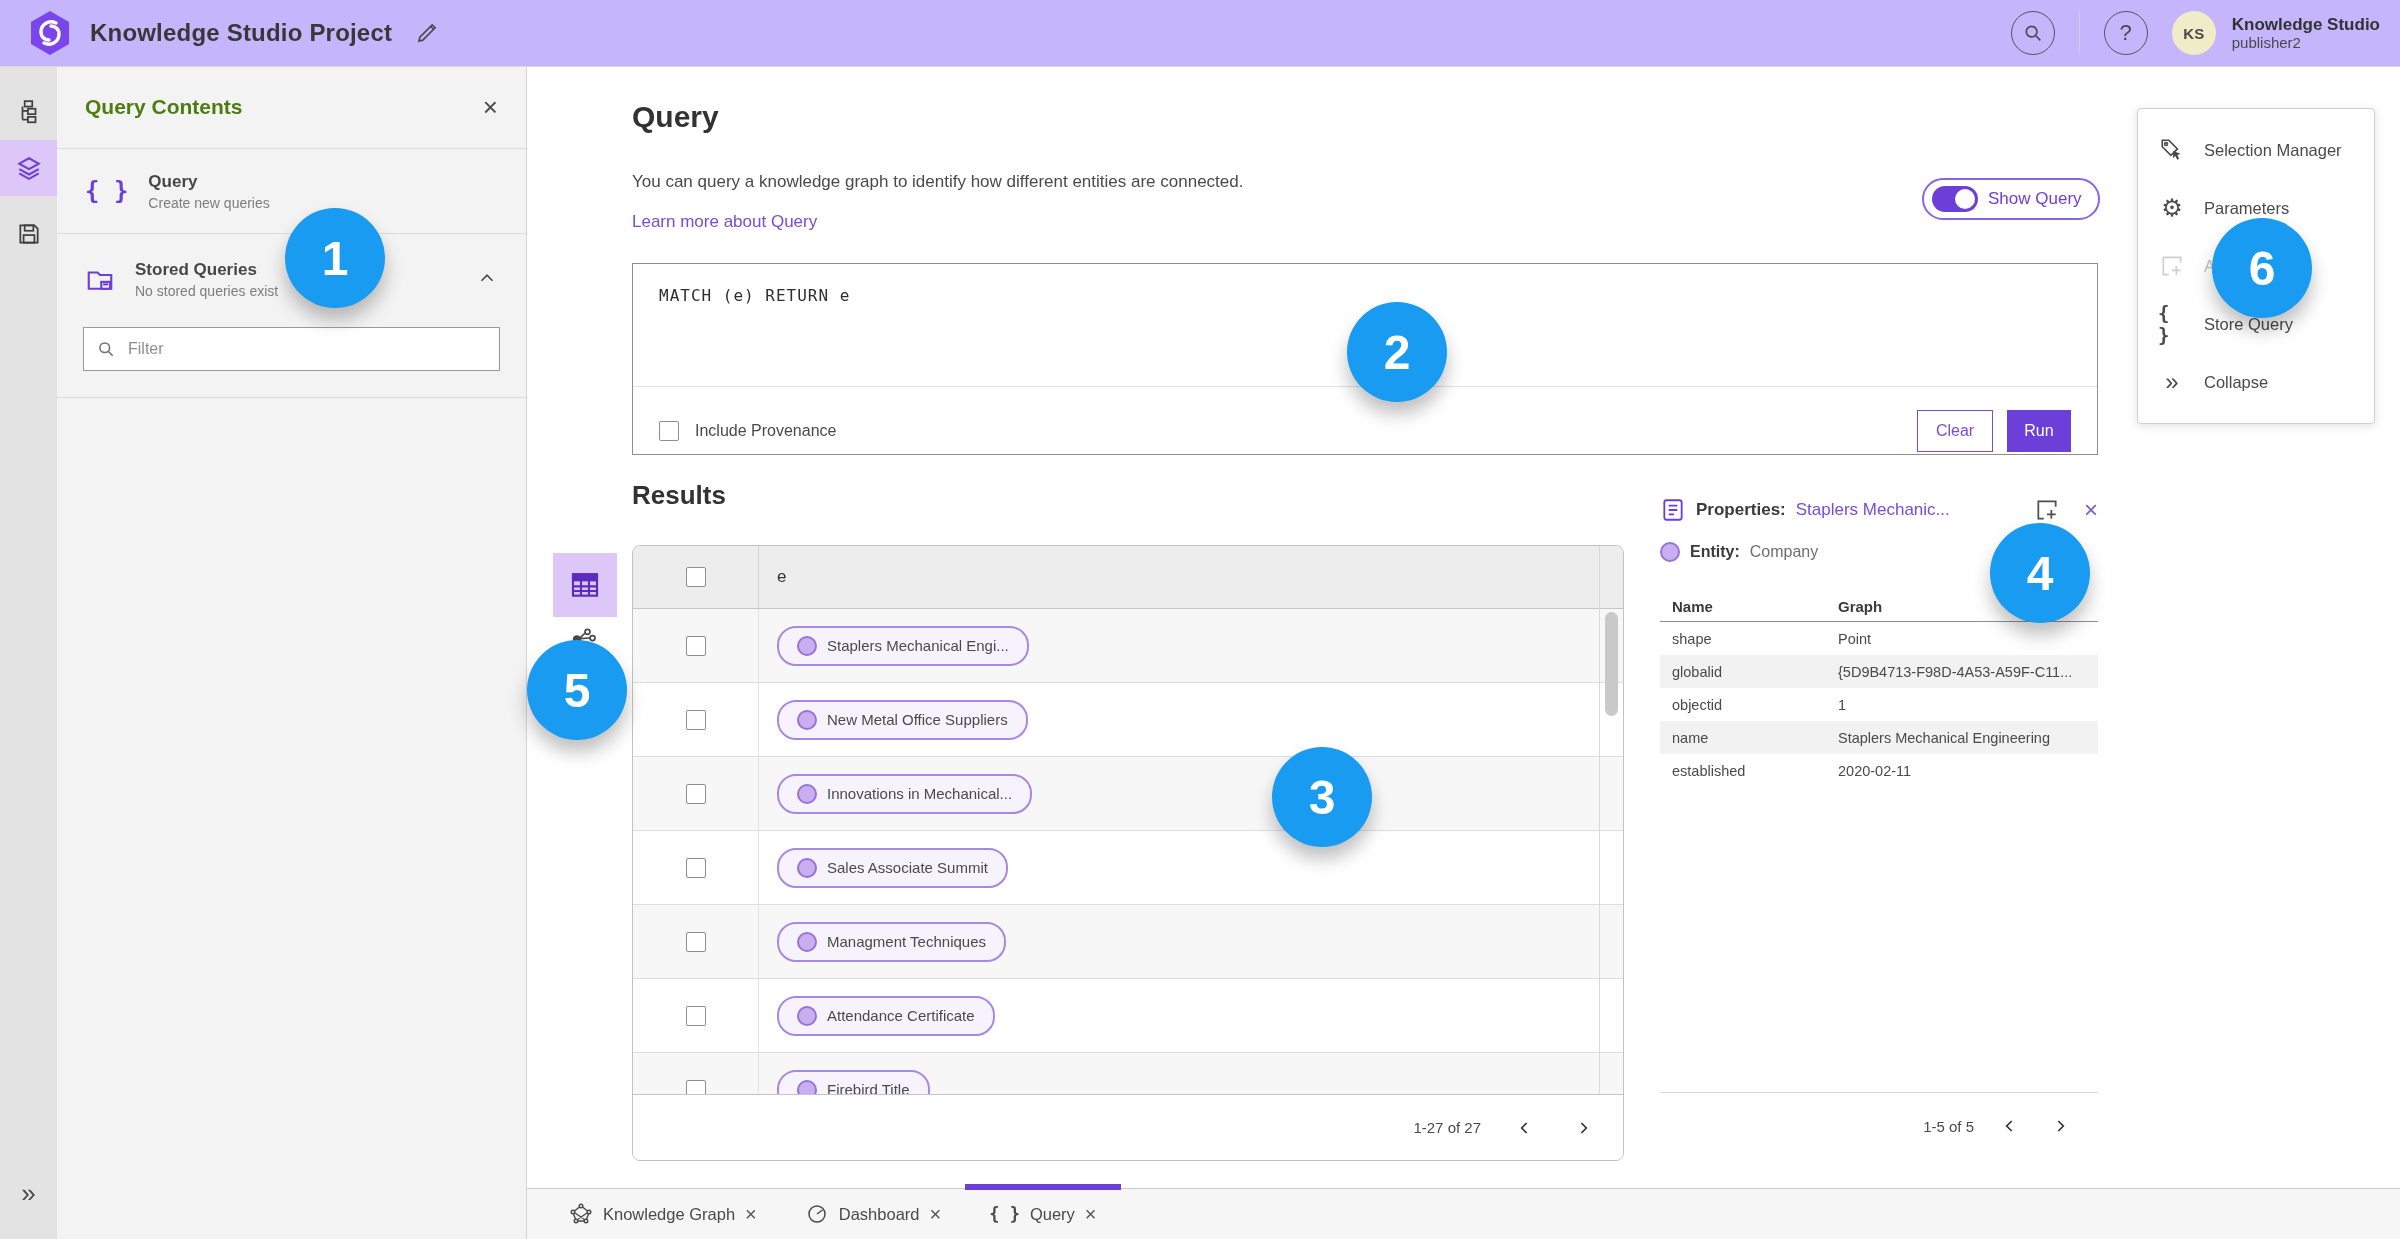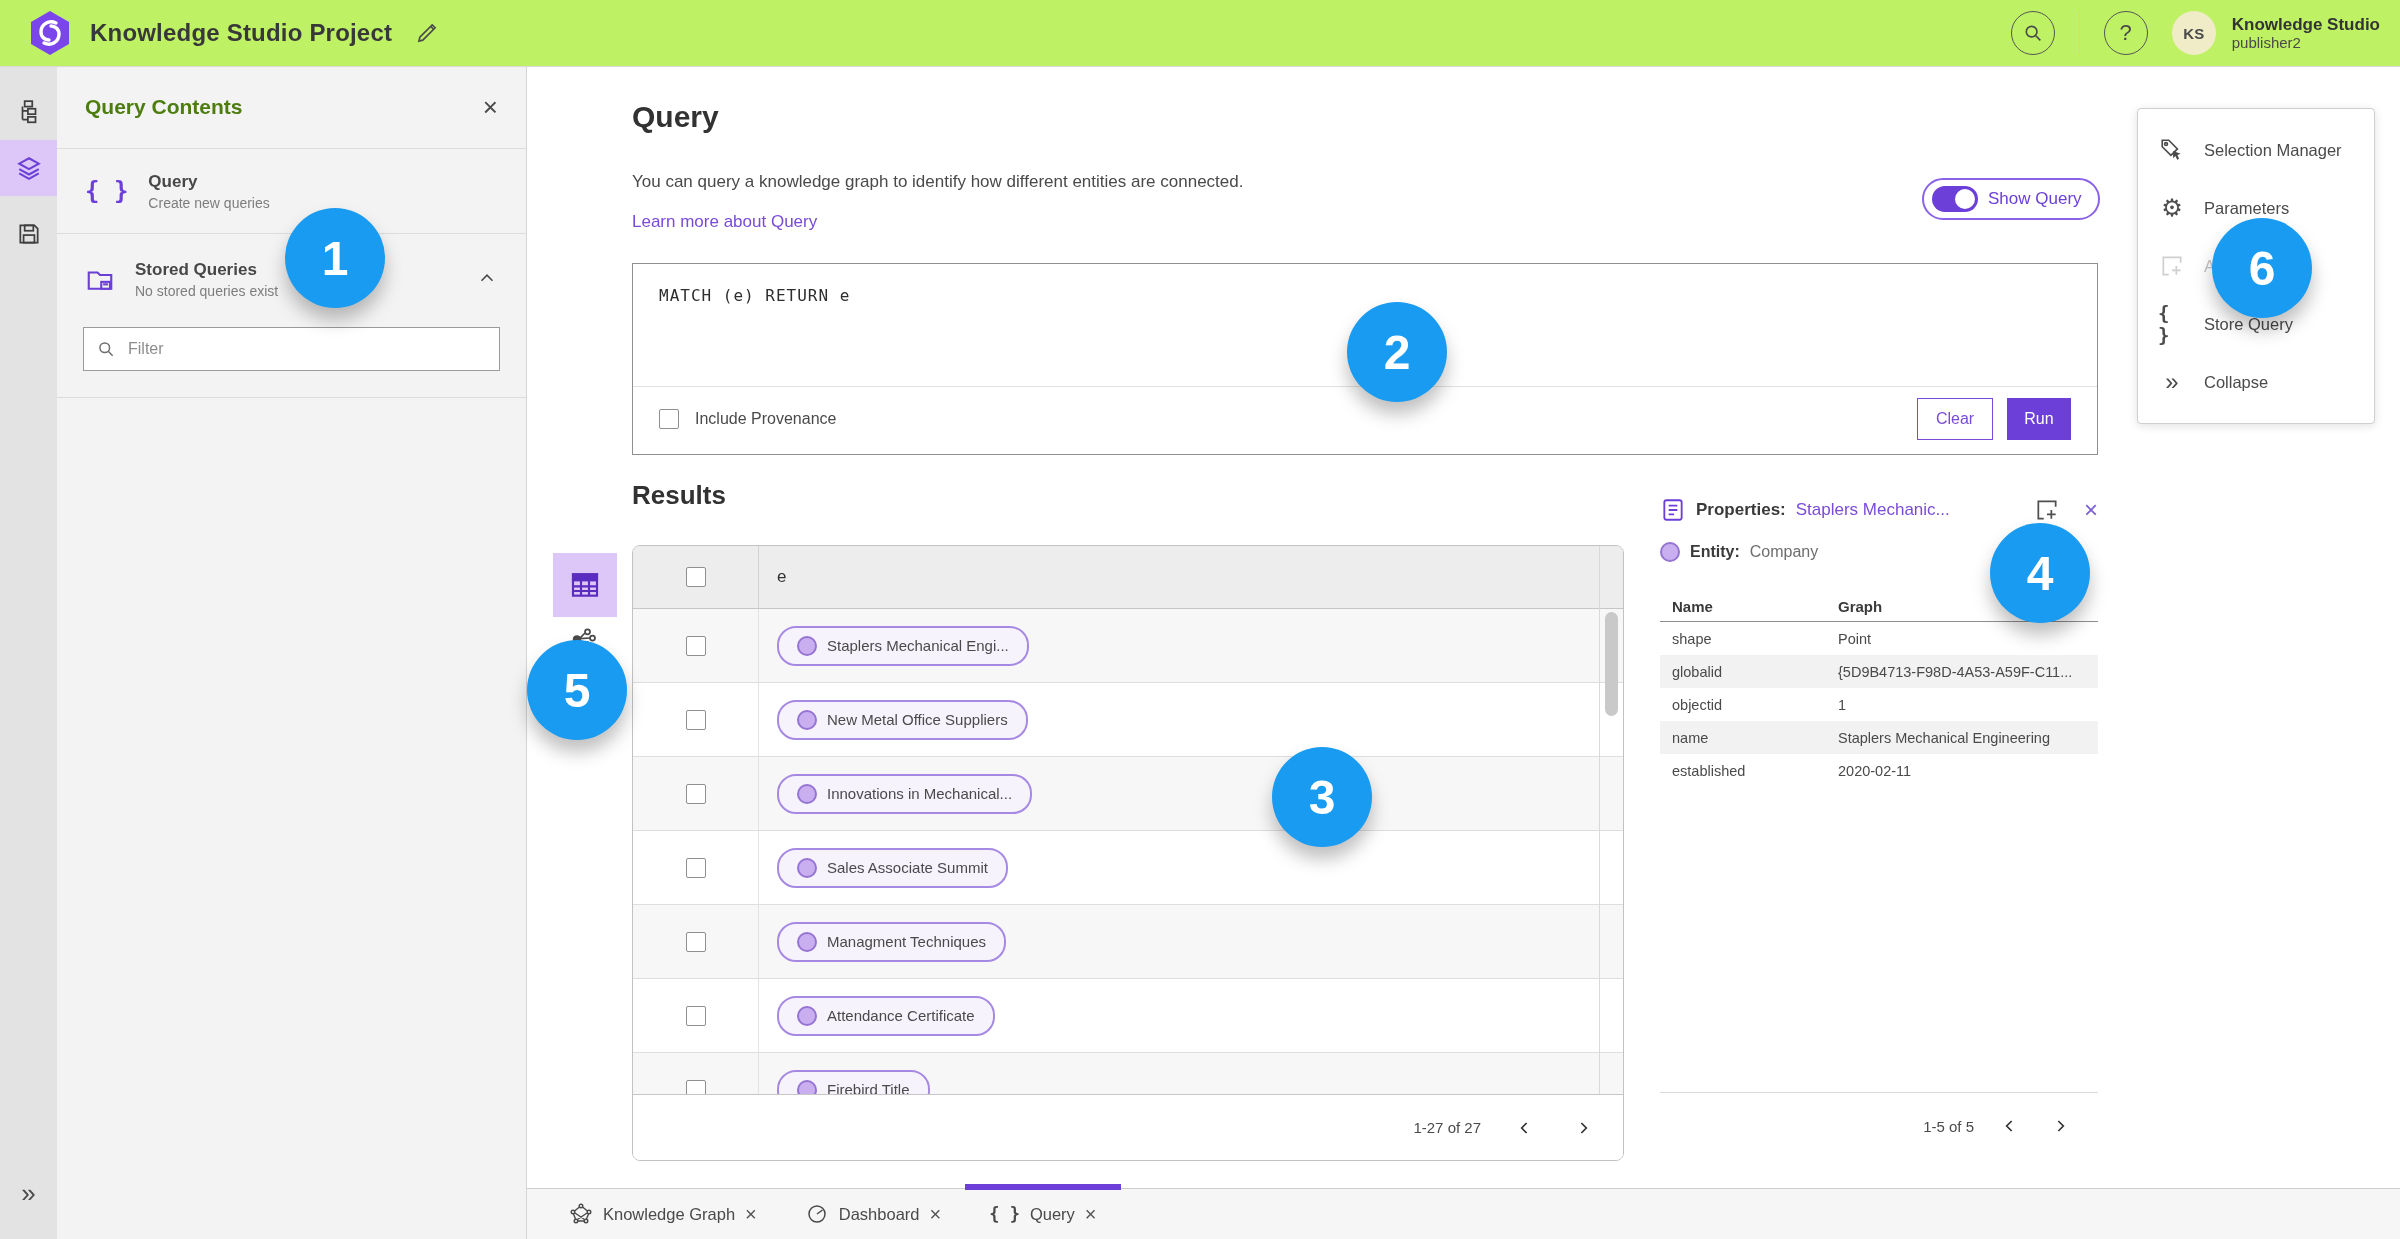--- a/index.html
+++ b/index.html
@@ -1,21 +1,21 @@
 <!DOCTYPE html>
 <html><head>
 <meta charset="utf-8">
 <style>
   html,body{margin:0;padding:0;width:2400px;height:1239px;overflow:hidden;
     font-family:"Liberation Sans","DejaVu Sans",sans-serif;background:#fff;color:#4a4a4a;}
   .abs{position:absolute;}
   #stage{position:relative;width:2400px;height:1239px;background:#fff;}
 
   
-  #topbar{left:0;top:0;width:2400px;height:66px;background:#bef264;border-bottom:1px solid #d9d9d9;
+  #topbar{left:0;top:0;width:2400px;height:66px;background:#c4b5fd;border-bottom:1px solid #d9d9d9;
     display:flex;align-items:center;z-index:5;}
   .logo{width:48px;height:48px;margin-left:26px;}
   .app-title{margin-left:16px;font-size:24px;font-weight:600;color:#383838;letter-spacing:.2px;}
   .edit-pencil{margin-left:22px;width:26px;height:26px;cursor:pointer;}
   .tb-spacer{flex:1;}
   .circle-btn{width:44px;height:44px;border:1.5px solid #565656;border-radius:50%;
     display:flex;align-items:center;justify-content:center;background:transparent;margin-right:24px;box-sizing:border-box;}
   .tb-divider{width:1px;height:44px;background:#cfcfcf;margin-right:24px;}
   .help-q{font-size:22px;color:#4a4a4a;}
   .avatar{width:44px;height:44px;border-radius:50%;background:#f0ecc8;display:flex;align-items:center;
@@ -54,21 +54,21 @@
   #q-link{left:632px;top:212px;font-size:17px;color:#7a4bd8;cursor:pointer;}
   #show-query{left:1922px;top:178px;height:42px;border:2px solid #8a63e8;border-radius:22px;
     display:flex;align-items:center;padding:0 16px 0 8px;gap:10px;background:#fff;cursor:pointer;box-sizing:border-box;}
   .sq-track{width:46px;height:26px;border-radius:13px;background:#6b3fd8;position:relative;}
   .sq-knob{position:absolute;right:3px;top:3px;width:20px;height:20px;border-radius:50%;background:#fff;}
   .sq-label{font-size:17px;color:#6b3fd8;}
 
   #editor{left:632px;top:263px;width:1466px;height:192px;border:1px solid #8f8f8f;background:#fff;box-sizing:border-box;}
   .editor-text{padding:22px 26px;font-family:"DejaVu Sans Mono","Liberation Mono",monospace;
     font-size:16px;color:#2e2e2e;height:78px;letter-spacing:1px;}
-  .editor-foot{border-top:1px solid #e2e2e2;height:63px;display:flex;align-items:center;padding:0 26px;gap:14px;}
+  .editor-foot{border-top:1px solid #e2e2e2;height:63px;display:flex;align-items:center;padding:12px 26px;gap:14px;}
   .cb{width:20px;height:20px;border:1px solid #8f8f8f;background:#fff;border-radius:2px;box-sizing:border-box;flex:none;}
   .ip-label{font-size:16px;color:#4a4a4a;margin-left:2px;}
   .foot-spacer{flex:1;}
   .btn-clear{min-width:76px;height:42px;border:1px solid #7a4bd8;color:#7a4bd8;background:#fff;
     font-size:16px;display:flex;align-items:center;justify-content:center;cursor:pointer;}
   .btn-run{min-width:64px;height:42px;background:#6b3fd8;color:#fff;border:none;font-size:16px;
     display:flex;align-items:center;justify-content:center;cursor:pointer;}
 
   
   #r-title{left:632px;top:480px;font-size:26px;font-weight:700;color:#323232;}

